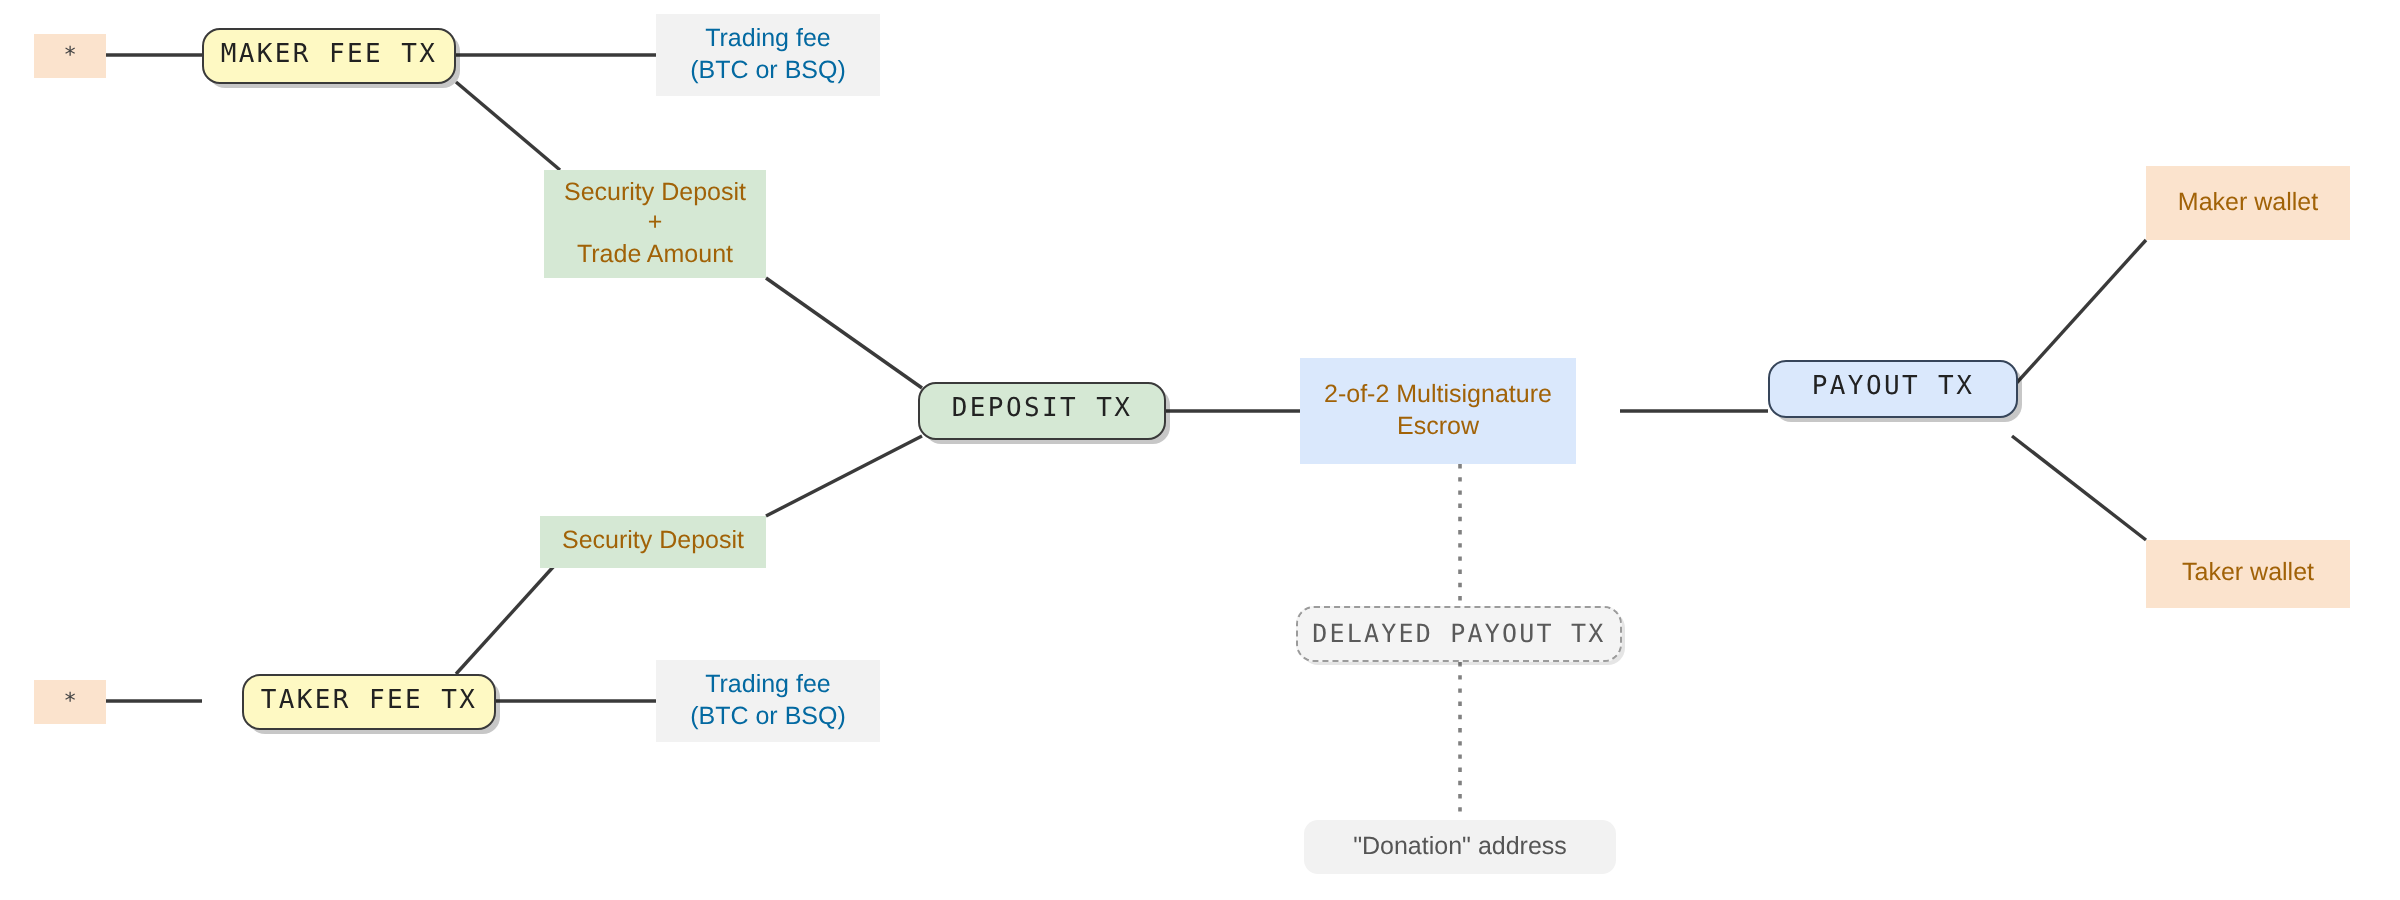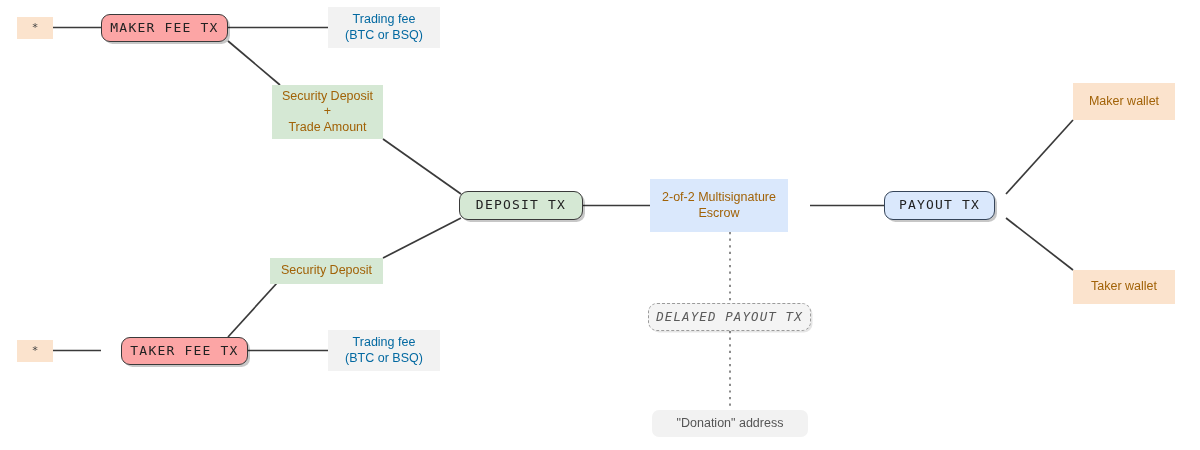--- a/index.html
+++ b/index.html
@@ -52,31 +52,30 @@
   
   .tx {
     font-family: "DejaVu Sans Mono", "Liberation Mono", monospace;
     font-size: 13px;
     letter-spacing: 1.2px;
     border-radius: 9px;
     border: 1.6px solid #36393d;
     color: #222222;
     box-shadow: 2.5px 2.5px 0 -0.5px rgba(0,0,0,0.22);
   }
-  .tx.peach { background: #fca5a5; border-color: #3a3a3a; }
+  .tx.peach { background: #fef9c3; border-color: #3a3a3a; }
   .tx.green { background: #d5e8d4; border-color: #3a3a3a; }
   .tx.blue  { background: #dae8fc; border-color: #36455a; }
   .tx.dashed {
     background: #f4f4f4;
     border: 1.4px dashed #9b9b9b;
     color: #5a5a5a;
     box-shadow: 2px 2px 0 -0.5px rgba(0,0,0,0.10);
     letter-spacing: 1.1px;
     font-size: 12.5px;
-    font-style: italic;
   }
   .star {
     font-size: 11px;
     color: #444444;
     font-family: "DejaVu Sans Mono", "Liberation Mono", monospace;
   }
 </style>
 </head>
 <body>
 
@@ -155,21 +154,21 @@
 
   <div class="node tx green" style="left:459px; top:191px; width:124px; height:29px;">
     <span>DEPOSIT TX</span>
   </div>
 
   <div class="node plain blue" style="left:650px; top:179px; width:138px; height:53px;">
     <span>2-of-2 Multisignature
 Escrow</span>
   </div>
 
-  <div class="node tx blue" style="left:884px; top:191px; width:111px; height:29px;">
+  <div class="node tx blue" style="left:884px; top:180px; width:125px; height:29px;">
     <span>PAYOUT TX</span>
   </div>
 
   <div class="node tx dashed" style="left:648px; top:303px; width:163px; height:28px;">
     <span>DELAYED PAYOUT TX</span>
   </div>
 
   <div class="node plain grey-round" style="left:652px; top:410px; width:156px; height:27px;">
     <span>"Donation" address</span>
   </div>

